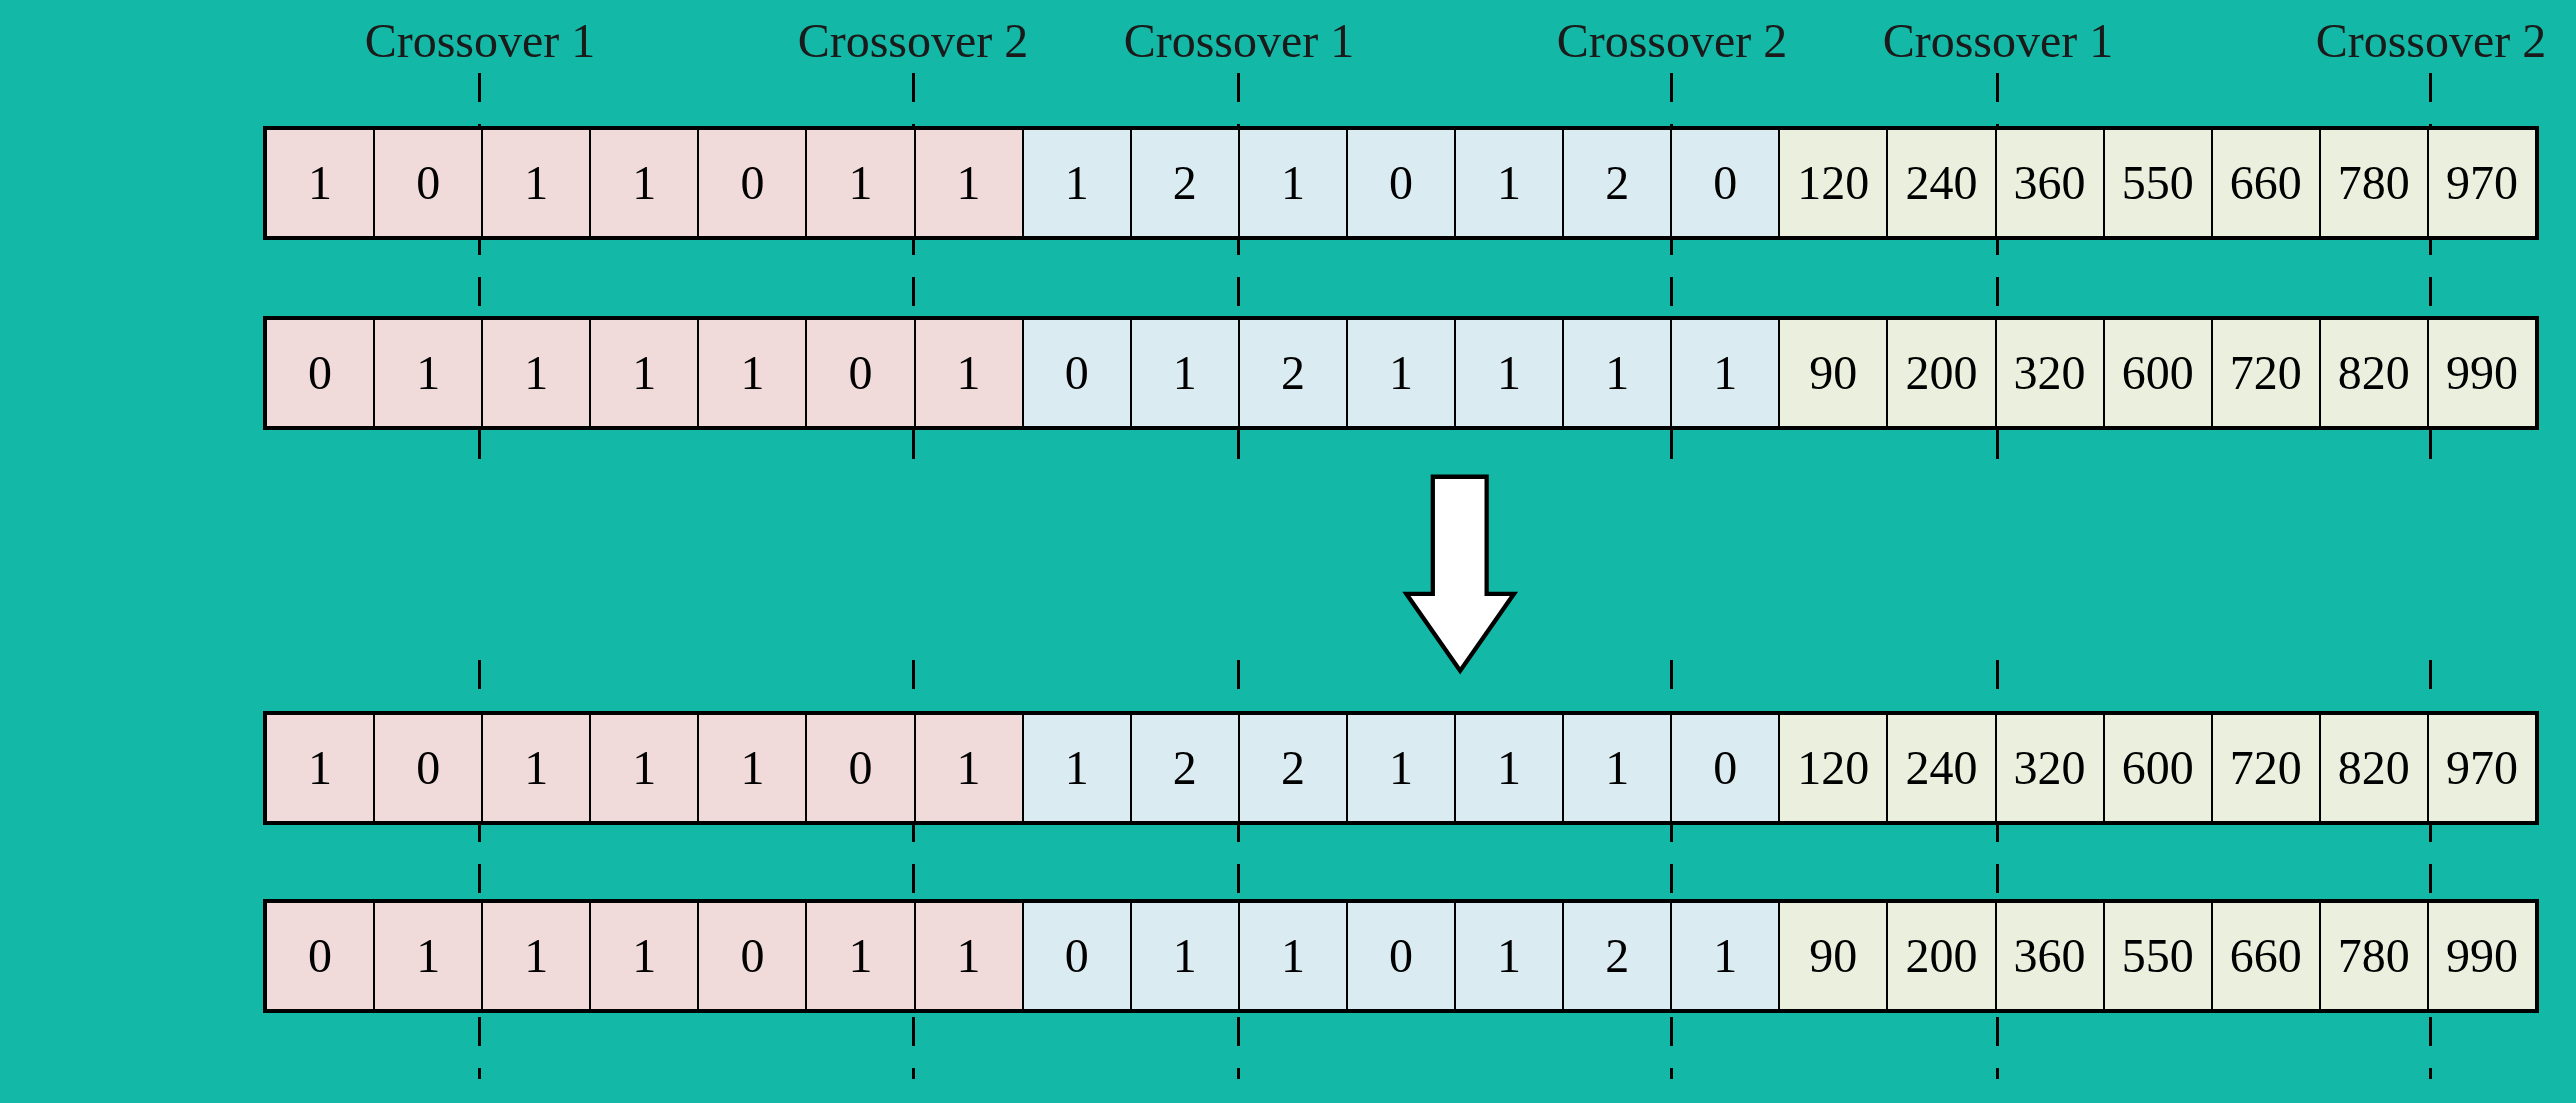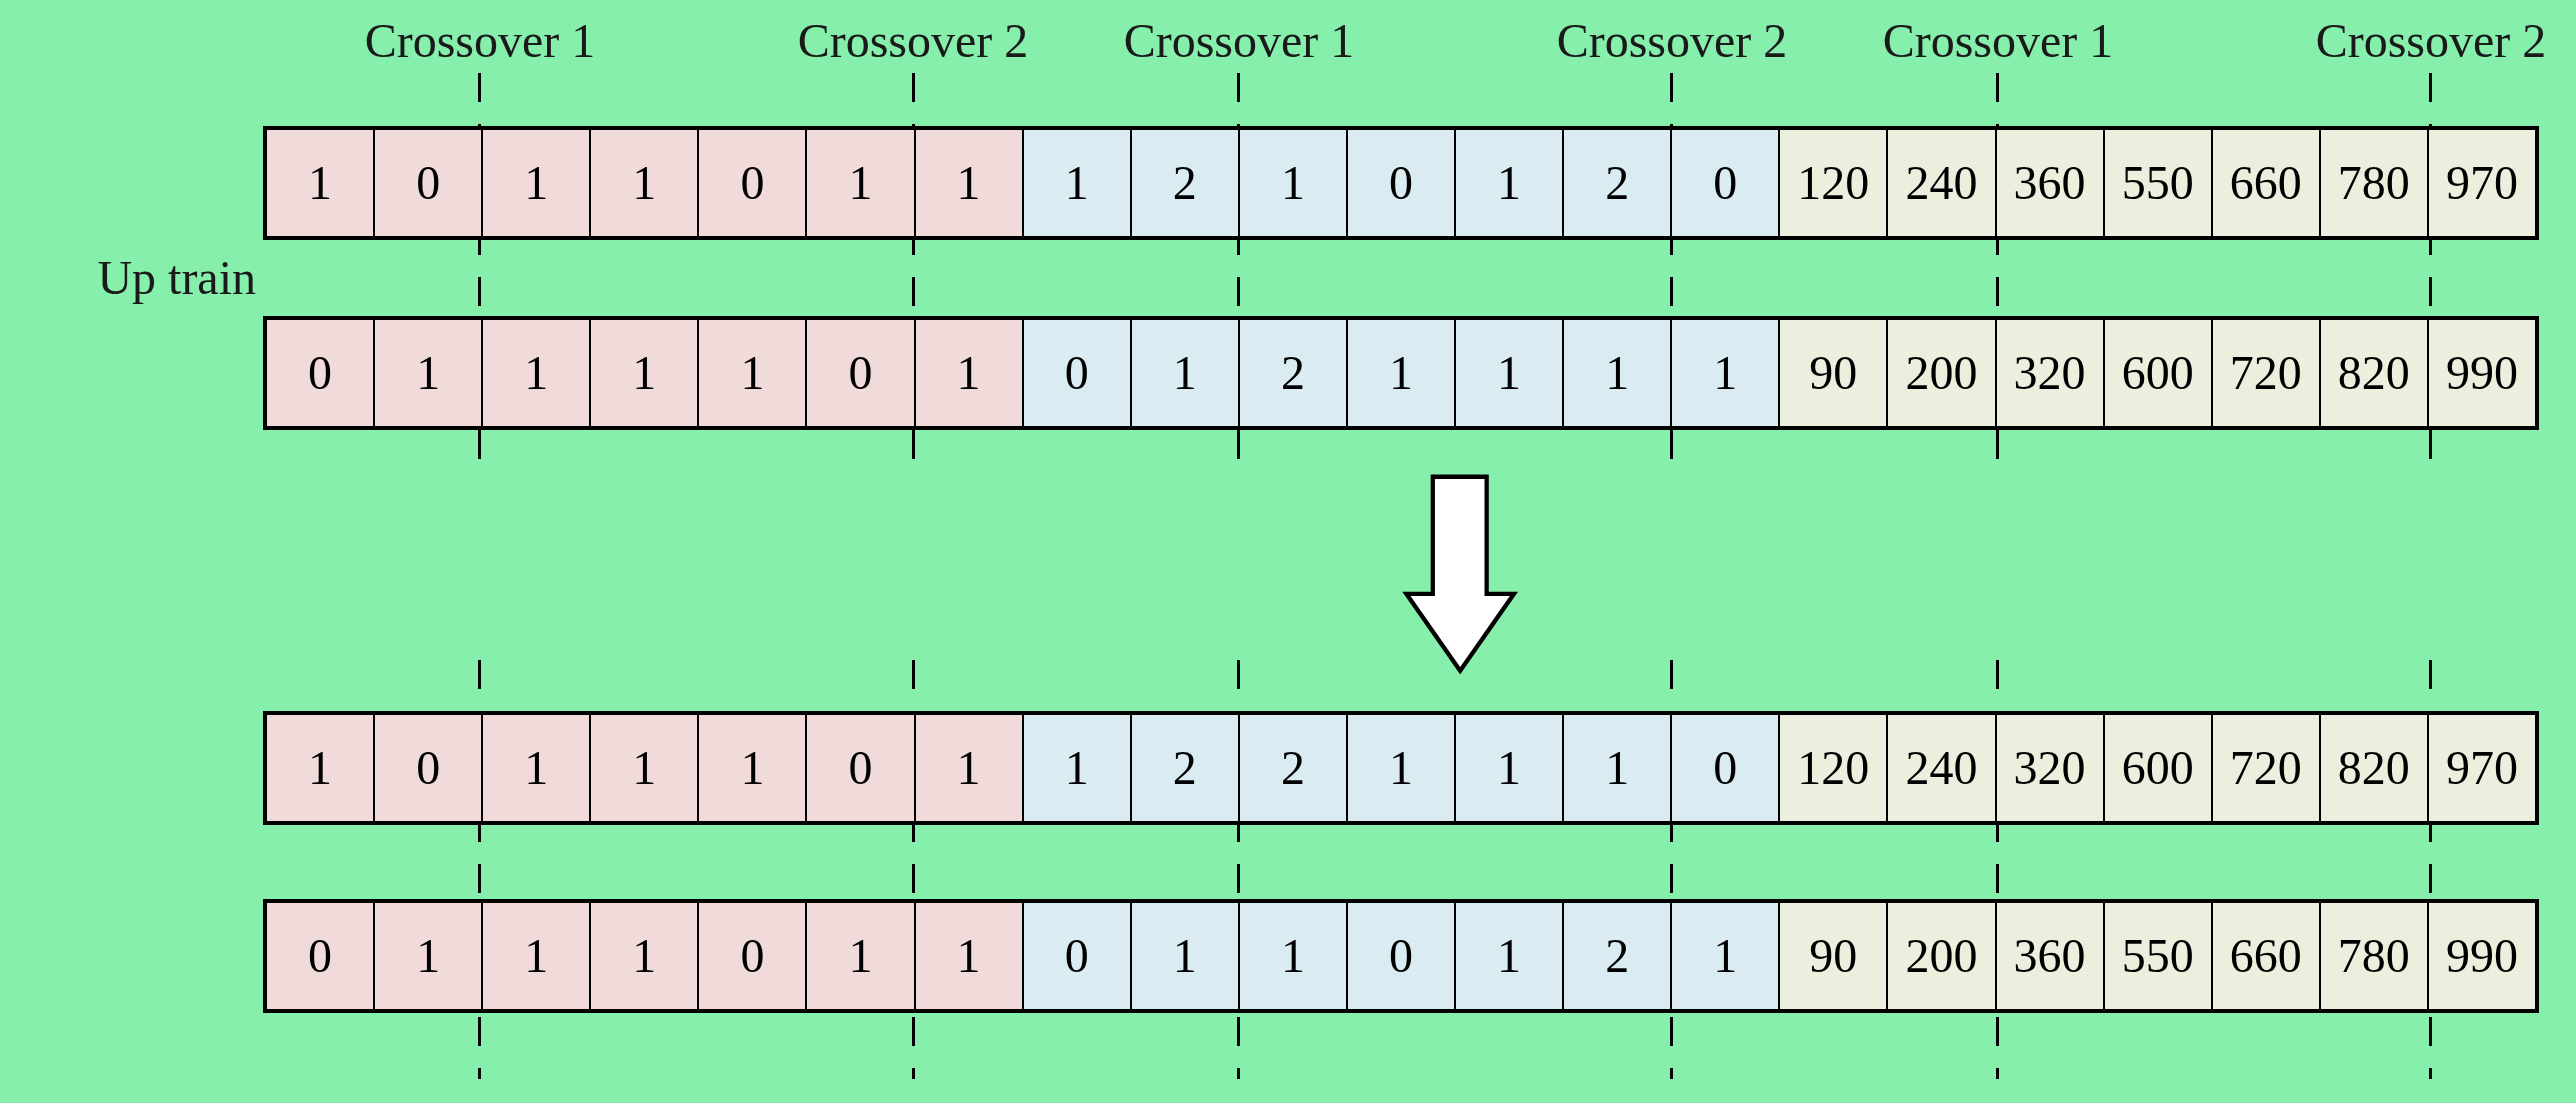--- a/index.html
+++ b/index.html
@@ -1,17 +1,17 @@
 <!DOCTYPE html>
 <html style="--pink: #F1DBDA; --blue: #DAECF2; --green: #EBF0DE; --border: #000000;font-size:13.7px"><head>
 <meta charset="utf-8">
 <style>
   html,body{margin:0;padding:0;background:#ffffff;}
   .canvas{
-    position:relative;width:2576px;height:1103px;background:#86efac;
+    position:relative;width:2576px;height:1103px;background:#14b8a6;
     font-family:"Liberation Serif","DejaVu Serif",serif;color:#000;overflow:hidden;
   }
   
   .xlabel{
     position:absolute;top:12px;transform:translateX(-50%);
     font-size:48px;line-height:1.2;white-space:nowrap;color:#1a1a1a;
   }
   
   .dashline{
     position:absolute;width:3.4px;z-index:1;
@@ -67,21 +67,20 @@
   <div class="dashline upper" style="left:1996px"></div>
   <div class="dashline upper" style="left:2429px"></div>
 
   <div class="dashline lower" style="left:478px"></div>
   <div class="dashline lower" style="left:912px"></div>
   <div class="dashline lower" style="left:1237px"></div>
   <div class="dashline lower" style="left:1670px"></div>
   <div class="dashline lower" style="left:1996px"></div>
   <div class="dashline lower" style="left:2429px"></div>
 
-  <div class="side-label up">Up train</div>
 
   <div class="bar row-0">
       <div class="cell sec-pink">1</div>
       <div class="cell sec-pink">0</div>
       <div class="cell sec-pink">1</div>
       <div class="cell sec-pink">1</div>
       <div class="cell sec-pink">0</div>
       <div class="cell sec-pink">1</div>
       <div class="cell sec-pink">1</div>
       <div class="cell sec-blue">1</div>

